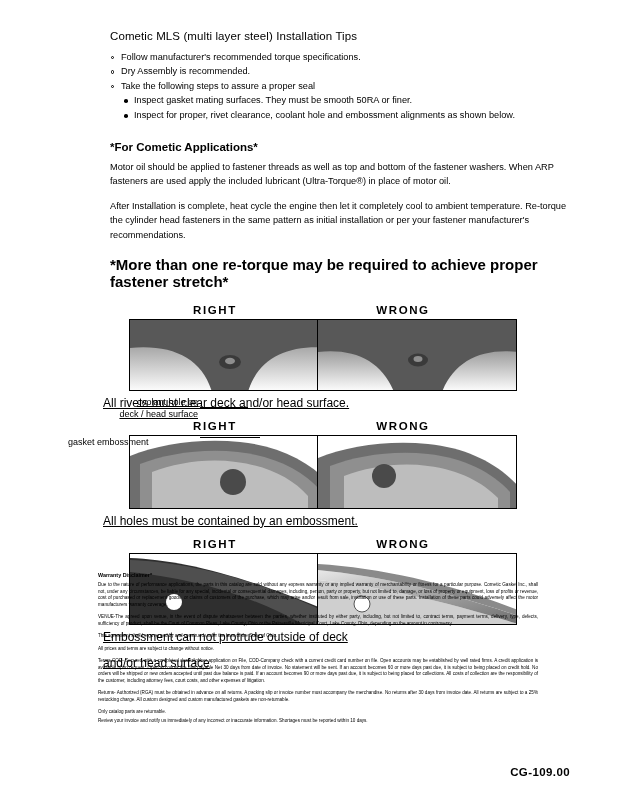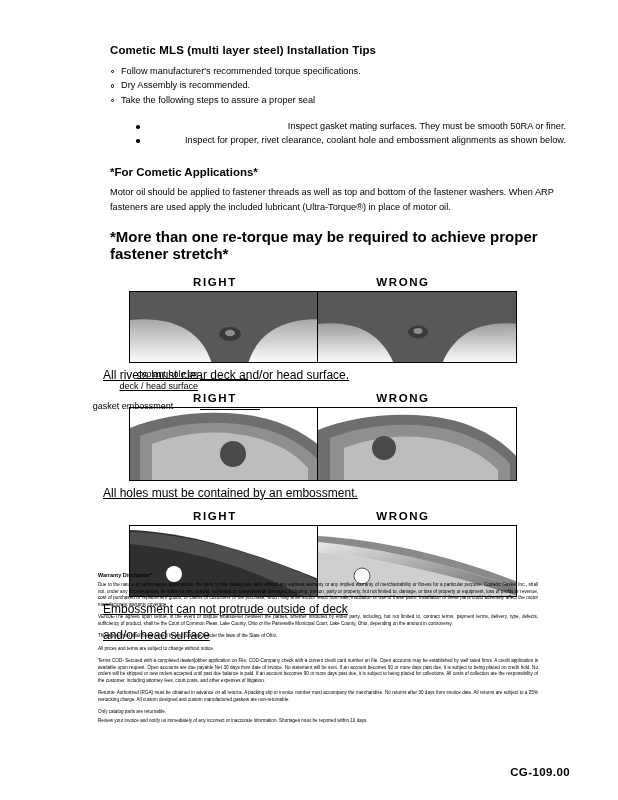--- a/index.html
+++ b/index.html
@@ -16,22 +16,22 @@
   }
   .page {
     position: relative;
     width: 618px;
     height: 800px;
     box-sizing: border-box;
     padding: 26px 40px 10px 40px;
   }
   h1.title {
     font-size: 11.5px;
-    font-weight: bold;
-    margin: 18px 0 9px 70px;
+    font-weight: normal;
+    margin: 4px 0 9px 70px;
     letter-spacing: 0.1px;
   }
   .bullets {
     margin: 0 0 0 70px;
     padding: 0;
     list-style: none;
     font-size: 9.2px;
     line-height: 1.52;
   }
   .bullets > li {
@@ -44,24 +44,23 @@
     position: absolute;
     left: 1px;
     top: 5px;
     width: 3.4px;
     height: 3.4px;
     border: 1px solid #000;
     border-radius: 50%;
     box-sizing: border-box;
   }
   .subbullets {
-    margin: 12px;
+    margin: 0;
     padding: 0;
     list-style: none;
-    text-align: right;
   }
   .subbullets > li {
     position: relative;
     padding-left: 13px;
     margin-top: 0.5px;
   }
   .subbullets > li:before {
     content: "";
     position: absolute;
     left: 3px;
@@ -182,20 +181,21 @@
       <span>Take the following steps to assure a proper seal</span>
       <ul class="subbullets">
         <li>Inspect gasket mating surfaces.  They must be smooth 50RA or finer.</li>
         <li>Inspect for proper, rivet clearance, coolant hole and embossment alignments as shown below.</li>
       </ul>
     </li>
   </ul>
 
   <h2 class="section">*For Cometic Applications*</h2>
   <p class="body">Motor oil should be applied to fastener threads as well as top and bottom of the fastener washers. When ARP fasteners are used apply the included lubricant (Ultra-Torque®) in place of motor oil.</p>
+  <p class="body">After Installation is complete, heat cycle the engine then let it completely cool to ambient temperature. Re-torque the cylinder head fasteners in the same pattern as initial installation or per your fastener manufacturer's recommendations.</p>
   <p class="note">*More than one re-torque may be required to achieve proper fastener stretch*</p>
 
   <div class="figures">
 
     <div class="figrow">
       <div class="figcell">
         <div class="figlabel">RIGHT</div>
         <div class="figbox">
           <svg viewBox="0 0 200 72" width="200" height="72">
             <defs>
@@ -264,21 +264,21 @@
     <div class="capwrap">
       <div class="figcaption">All holes must be contained by an embossment.</div>
     </div>
 
     <div class="callouts" style="top:92px; left:38px; width:120px; text-align:right;text-decoration:underline;">
       <div>coolant hole on</div>
       <div>deck / head surface</div>
     </div>
     <div class="callout-line" style="top:103px; left:160px; width:48px;"></div>
 
-    <div class="callouts" style="top:124px; left:28px; width:130px; text-align:center;">
+    <div class="callouts" style="top:132px; left:28px; width:130px; text-align:left;">
       <div>gasket embossment</div>
     </div>
     <div class="callout-line" style="top:133px; left:160px; width:60px;"></div>
 
     <div class="figrow" style="margin-top:10px;">
       <div class="figcell">
         <div class="figlabel">RIGHT</div>
         <div class="figbox">
           <svg viewBox="0 0 200 72" width="200" height="72">
             <rect x="0" y="0" width="200" height="72" fill="#ffffff"></rect>

